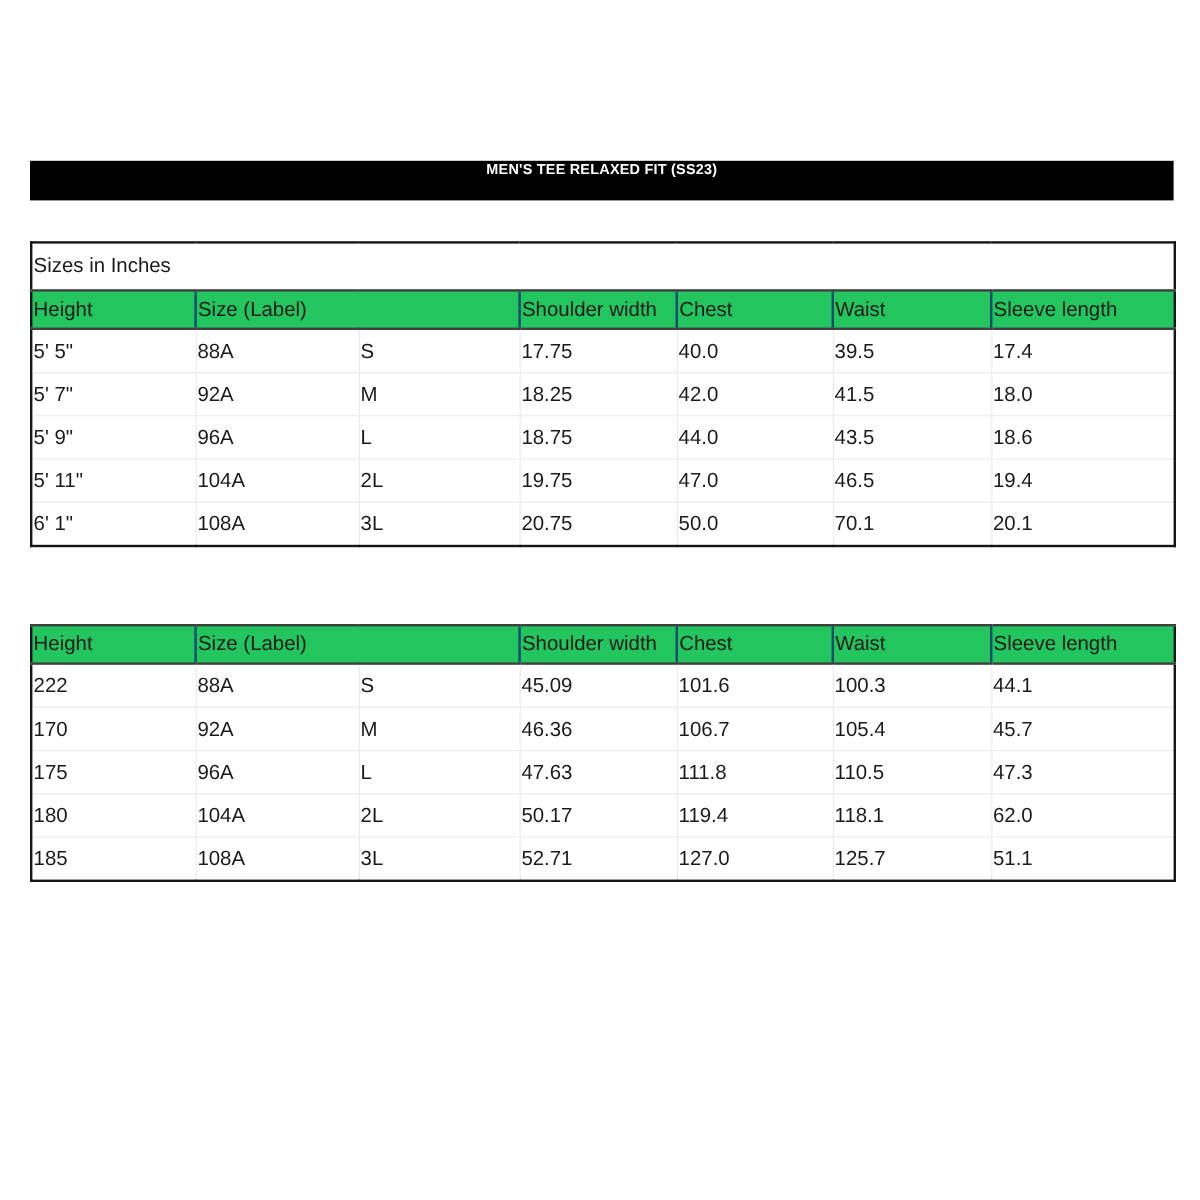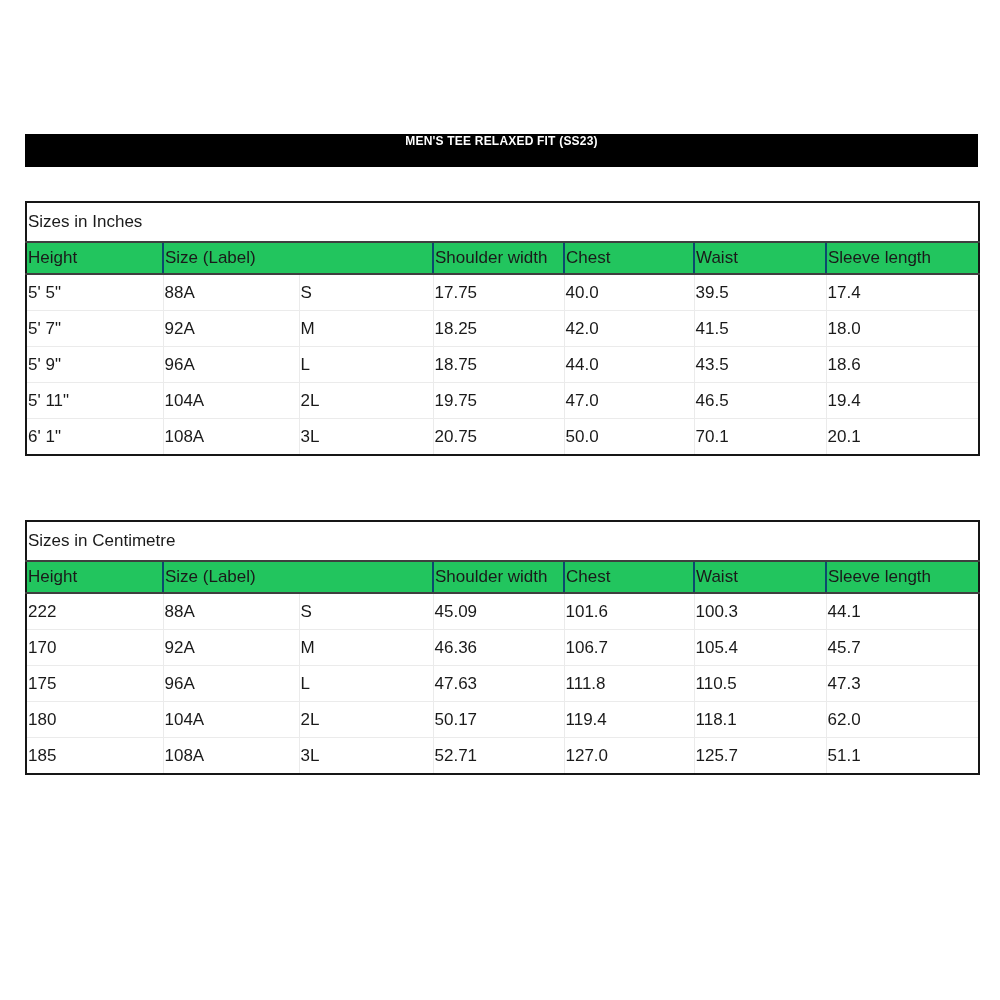--- a/index.html
+++ b/index.html
@@ -144,23 +144,20 @@
     <colgroup>
       <col class="c-height">
         <col class="c-size1">
         <col class="c-size2">
       <col class="c-shoulder">
         <col class="c-chest">
         <col class="c-waist">
         <col class="c-sleeve">
     </colgroup>
     <thead>
-      <tr class="title-row">
-        <td colspan="7">Sizes in Centimetre</td>
-      </tr>
       <tr class="header-row">
         <th>Height</th>
         <th colspan="2">Size (Label)</th>
         <th>Shoulder width</th>
         <th>Chest</th>
         <th>Waist</th>
         <th>Sleeve length</th>
       </tr>
     </thead>
     <tbody>

